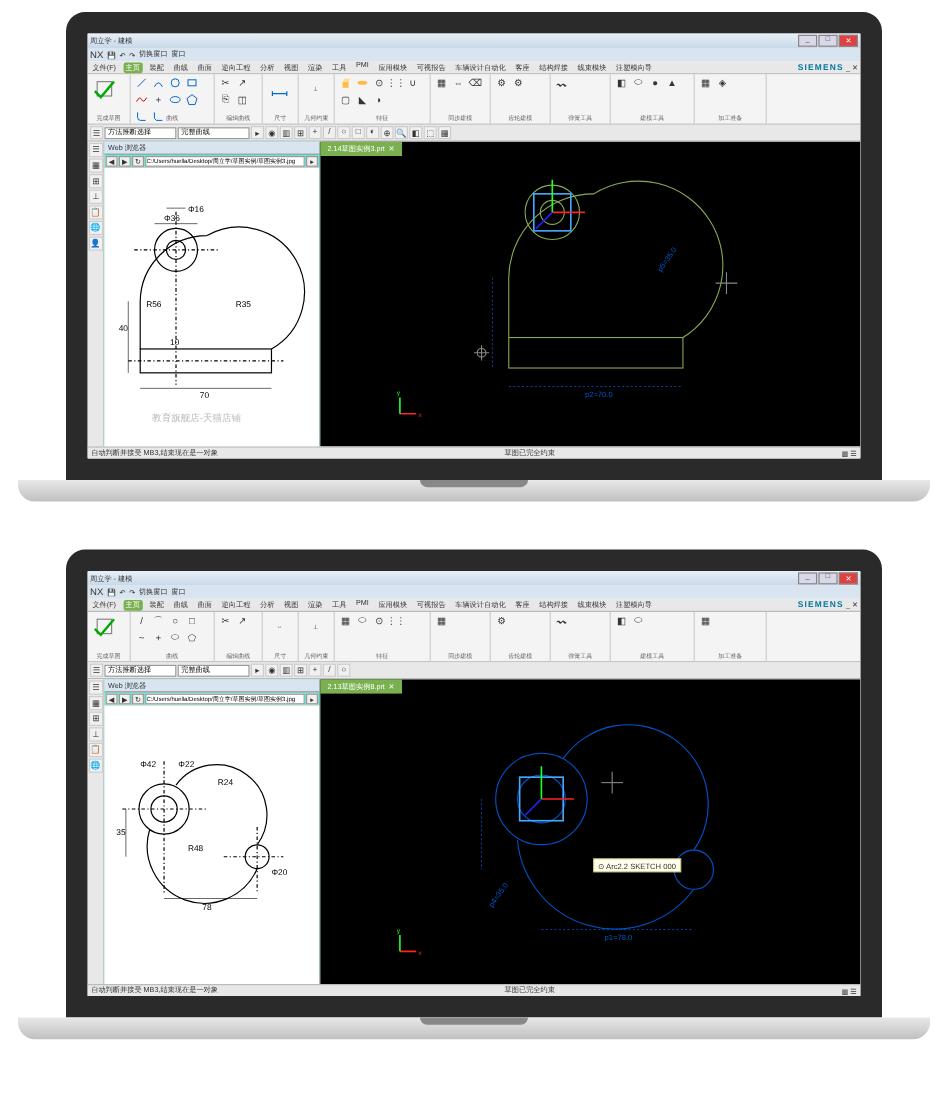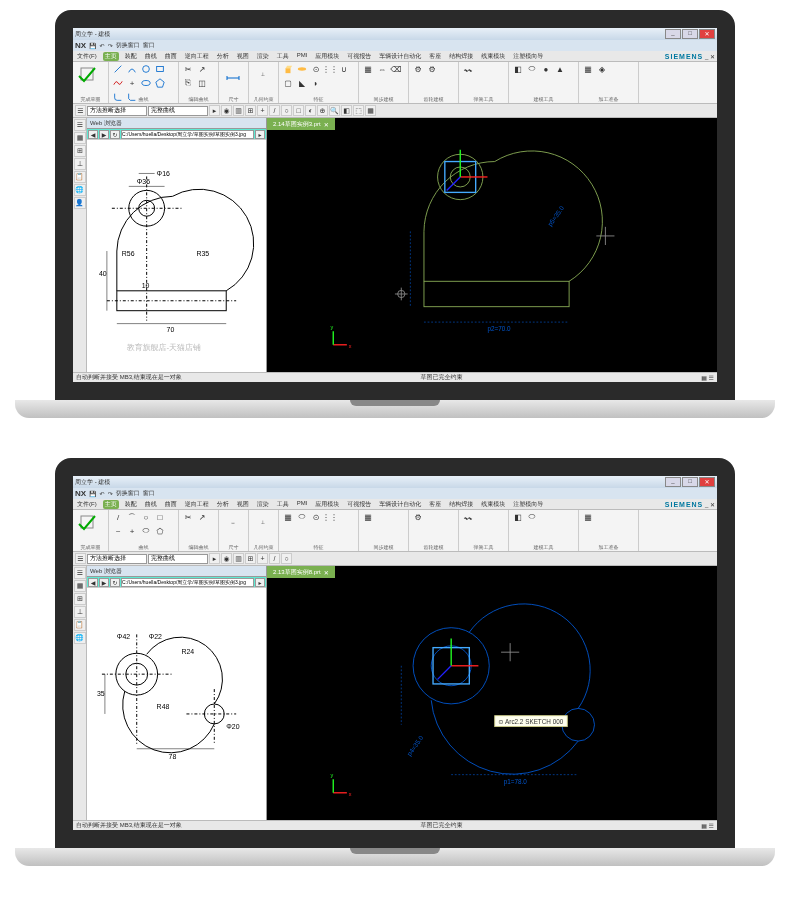--- a/index.html
+++ b/index.html
@@ -7,21 +7,21 @@
 .laptop{width:760px;margin:0 auto 40px;position:relative}
 .laptop-screen{width:680px;height:390px;margin:0 auto;background:#000;border:18px solid #2a2a2a;border-radius:16px 16px 0 0;position:relative;overflow:hidden}
 .laptop-base{width:760px;height:18px;background:linear-gradient(#e8e8e8,#c0c0c0);border-radius:0 0 14px 14px;margin:0 auto;position:relative}
 .laptop-notch{width:90px;height:6px;background:#888;border-radius:0 0 6px 6px;margin:0 auto}
 .app{width:100%;height:100%;background:#fff;display:flex;flex-direction:column;font-size:6px;color:#333}
 .titlebar{height:12px;background:linear-gradient(#e8f0f8,#c8d8e8);display:flex;align-items:center;justify-content:space-between;padding:0 2px}
 .winbtns{display:flex;gap:1px}
 .winbtn{width:16px;height:10px;background:#d8d8e8;border:1px solid #888;font-size:6px;text-align:center}
 .winbtn.close{background:#e04040;color:#fff}
 .quickbar{height:11px;background:#d8e4f0;display:flex;align-items:center;padding:0 2px;gap:3px;font-size:6px}
-.nx-logo{font-weight:bold;font-size:8px;color:#333}
+.nx-logo{font-weight:normal;font-size:8px;color:#333}
 .menubar{height:11px;background:#e8e8e8;display:flex;align-items:center;padding:0 2px;gap:4px;font-size:6px;border-bottom:1px solid #bbb;justify-content:space-between}
 .menu-left{display:flex;gap:4px}
 .menu-item{padding:0 2px;cursor:pointer}
 .menu-item.active{background:#7ab050;color:#fff;border-radius:2px}
 .siemens{font-size:7px;color:#0078a0;font-weight:bold;letter-spacing:1px}
 .ribbon{height:42px;background:#f4f4f4;display:flex;border-bottom:1px solid #bbb}
 .rgroup{border-right:1px solid #ccc;padding:1px 3px;display:flex;flex-direction:column;position:relative}
 .rgroup-label{font-size:5px;color:#666;text-align:center;position:absolute;bottom:1px;left:0;right:0}
 .ricons{display:flex;gap:2px;flex-wrap:wrap;align-items:flex-start}
 .ricon{width:12px;height:12px;border:1px solid transparent;display:flex;align-items:center;justify-content:center;font-size:8px}

